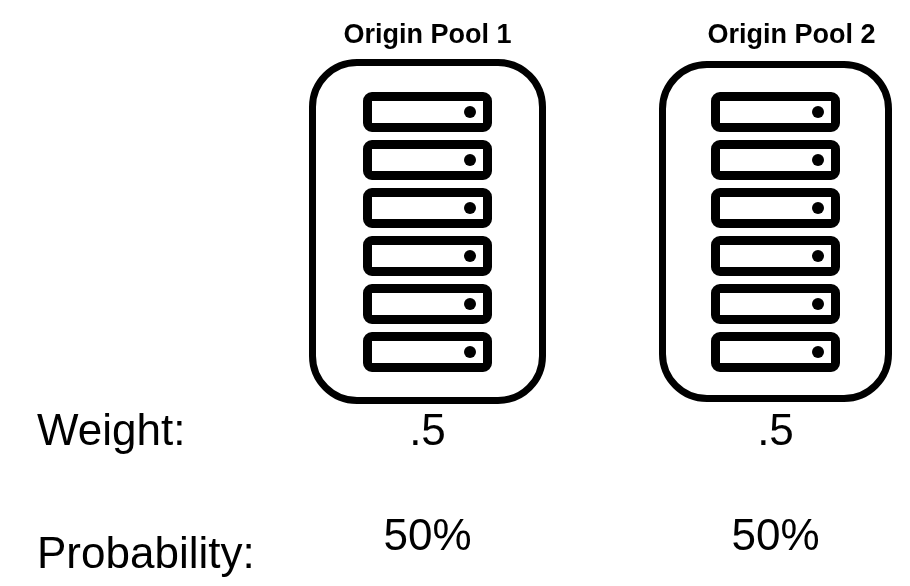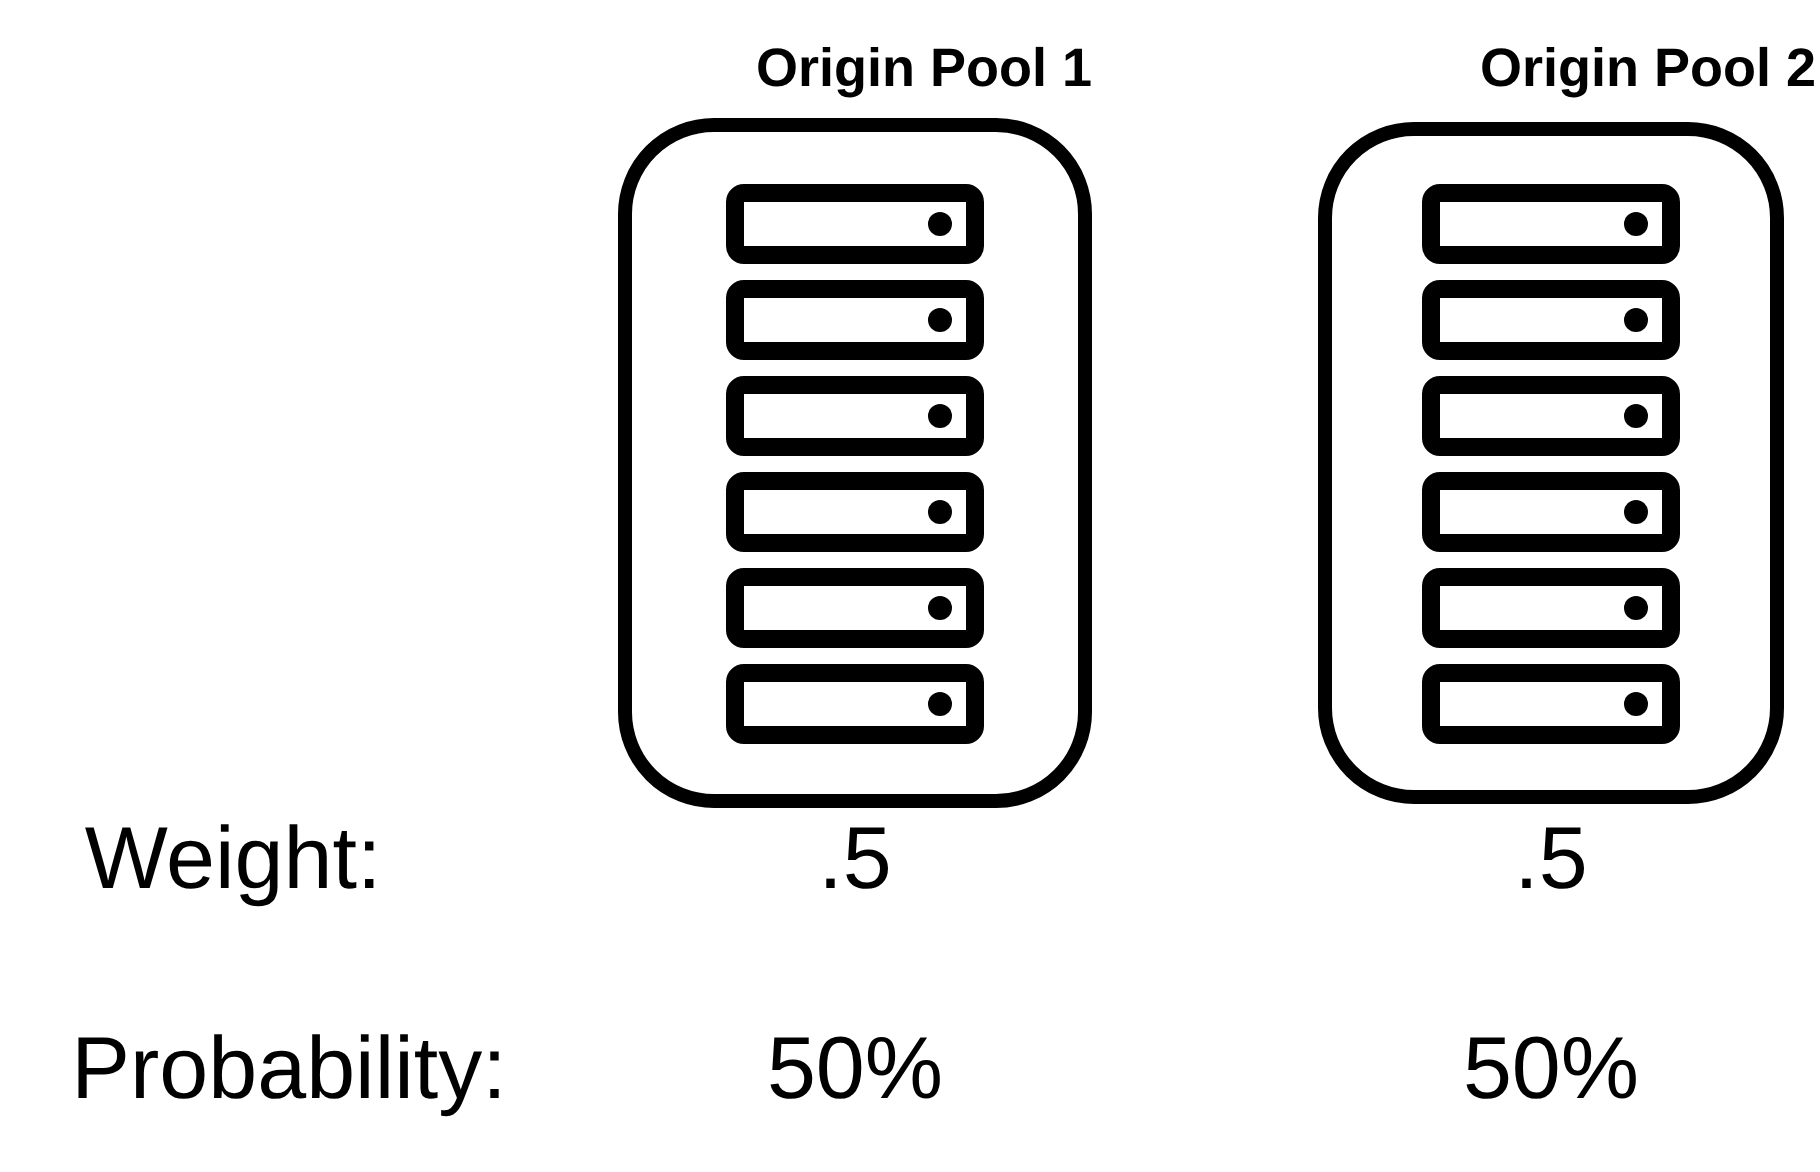--- a/index.html
+++ b/index.html
@@ -17,21 +17,21 @@
     overflow: hidden;
   }
 
   
   .pool-title {
     position: absolute;
     top: 20px;
     font-weight: bold;
     font-size: 27px;
     line-height: 1.1;
-    text-align: right;
+    text-align: center;
     color: #000000;
     letter-spacing: 0px;
   }
   .p1 { left: 309px; width: 237px; }
   .p2 { left: 675px; width: 233px; }
 
   
   .pool {
     position: absolute;
     box-sizing: border-box;
@@ -71,28 +71,29 @@
     height: 12px;
     background: #000000;
     border-radius: 50%;
   }
 
   
   .row-label {
     position: absolute;
     left: 0;
     width: 233px;
-    text-align: center;
+    text-align: left;
     font-size: 44px;
     line-height: 1;
     color: #000000;
     white-space: nowrap;
+    padding-left: 37px;
   }
   .weight-label { top: 408px; }
-  .prob-label   { top: 513px; margin-left: 28px; }
+  .prob-label   { top: 531px; }
 
   .value {
     position: absolute;
     text-align: center;
     font-size: 44px;
     line-height: 1;
     color: #000000;
     white-space: nowrap;
   }
   .v-w1 { left: 309px; width: 237px; top: 408px; }

